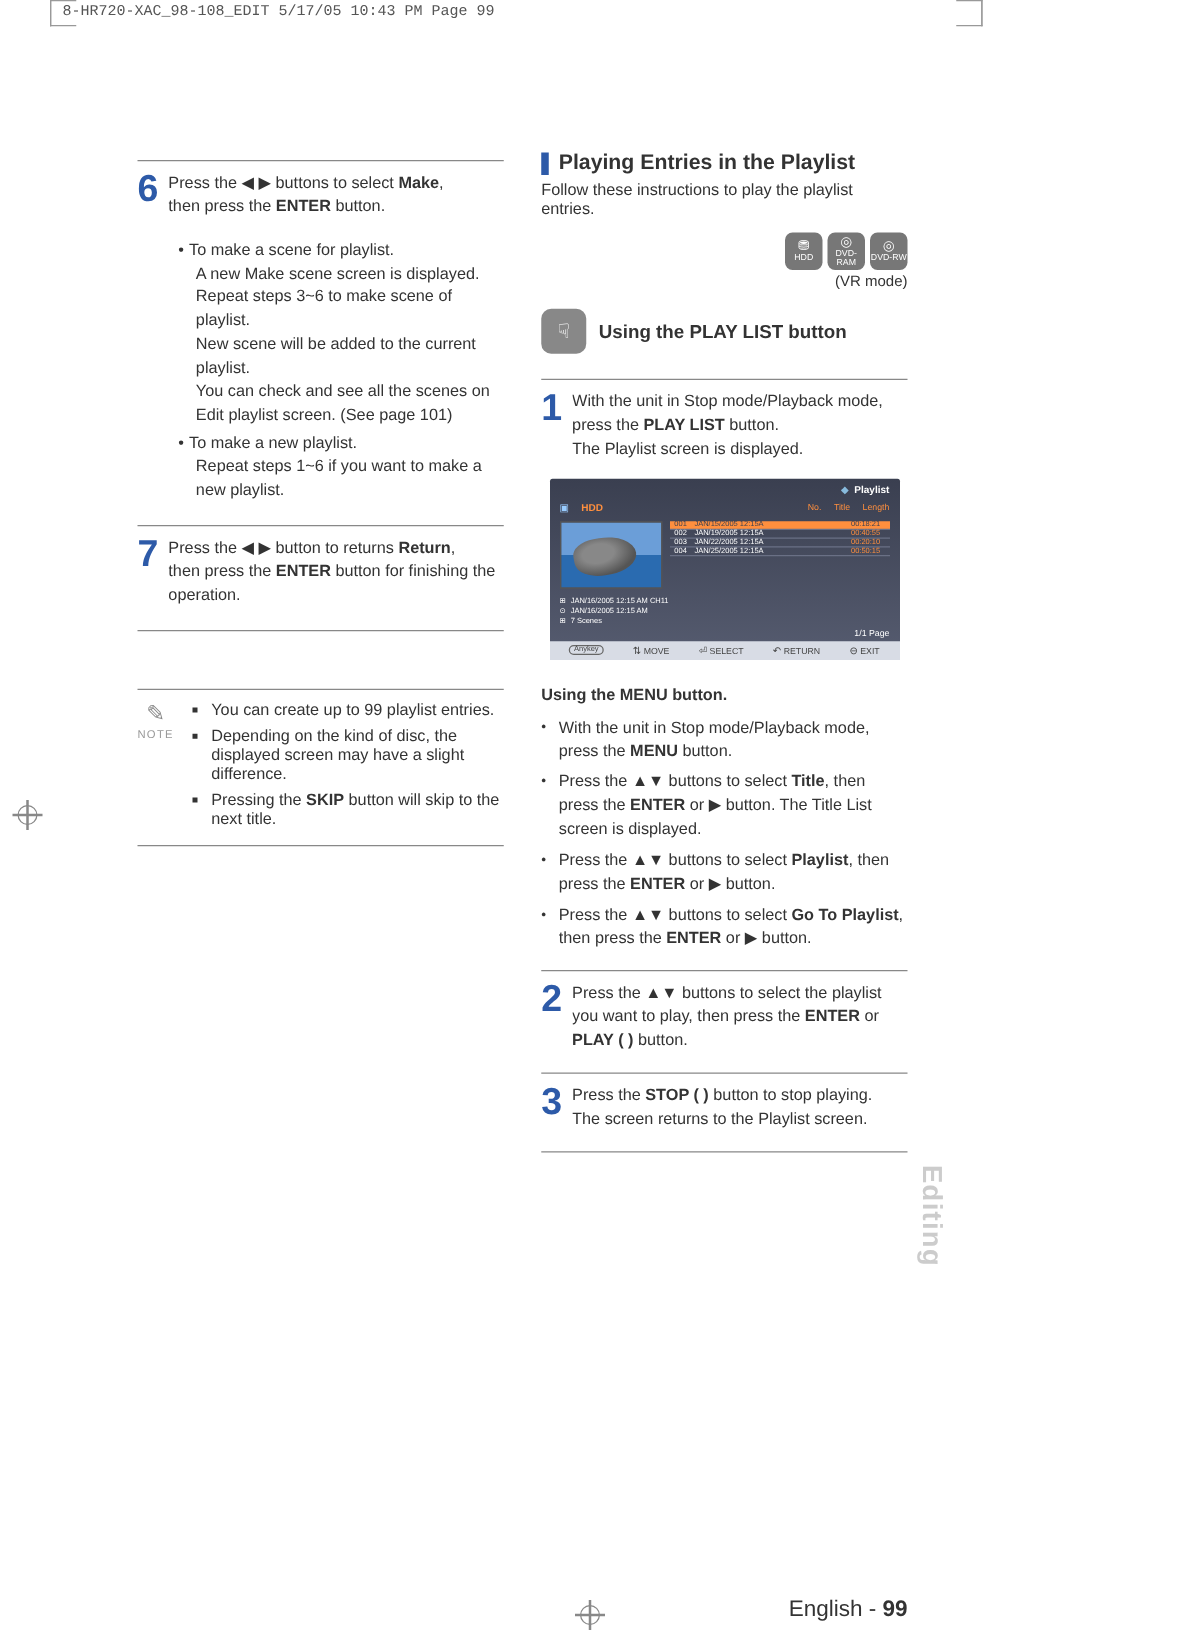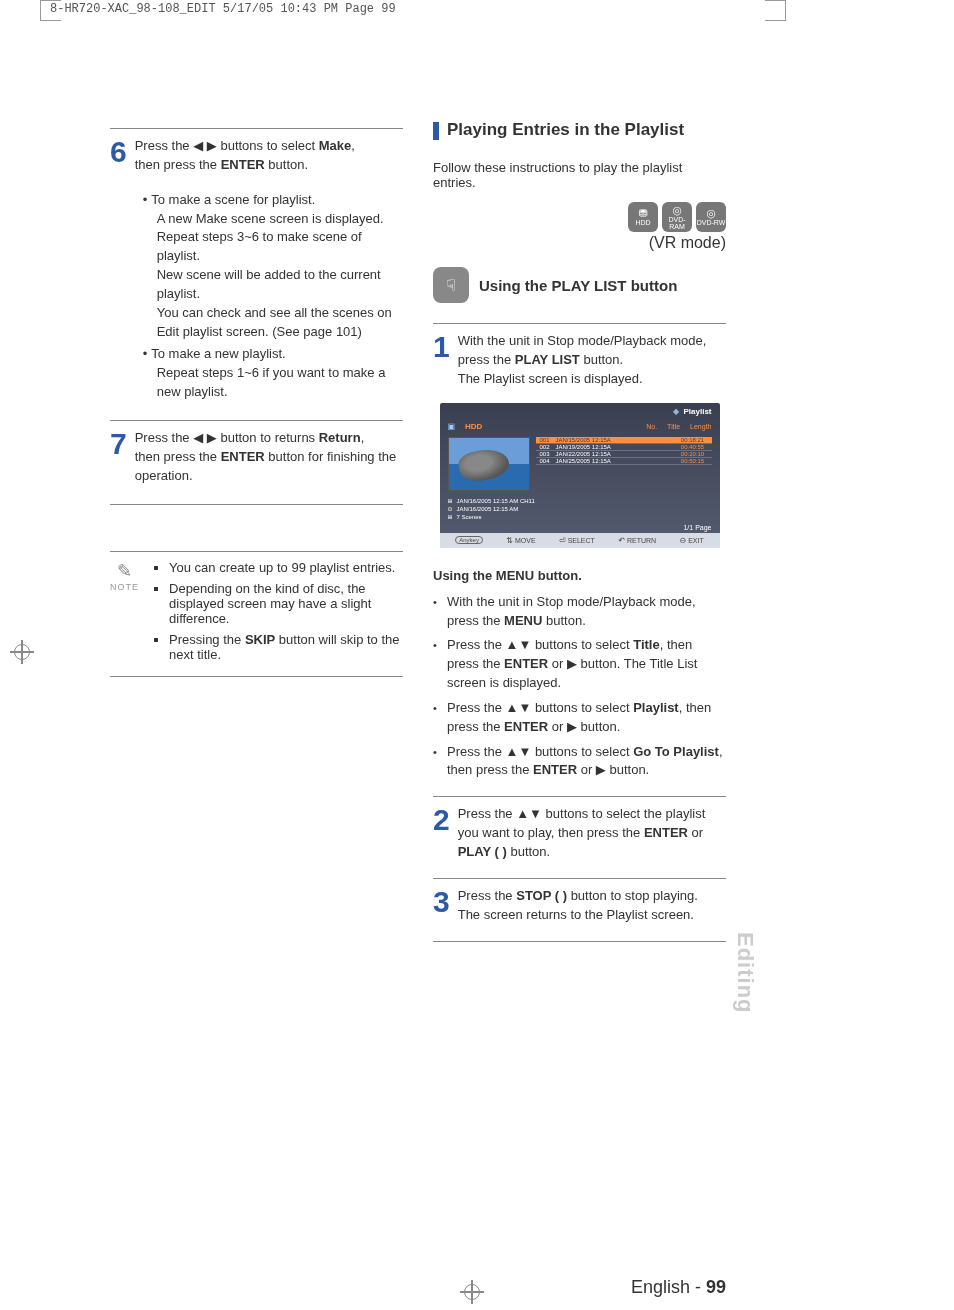--- a/index.html
+++ b/index.html
@@ -79,32 +79,32 @@
   .sub { margin-left: 8px; }
   .sub .dot { display:inline-block; margin-right:4px; }
   .note-row { display:flex; gap:12px; margin-top:4px; }
   .note-icon-col { width:30px; text-align:center; color:#888; font-size:18px; }
   .note-label { font-size:9px; color:#999; letter-spacing:1px; }
   .note-list li { margin-bottom:6px; }
   ul.sq { list-style: square; padding-left: 18px; margin:0; }
   ul.dots { list-style: none; padding-left: 0; margin:4px 0; }
   ul.dots li { position:relative; padding-left:14px; margin-bottom:6px; font-size:13px; line-height:1.45;}
   ul.dots li::before { content:"•"; position:absolute; left:0; font-size:11px; top:2px;}
-  .sec-title-row { display:flex; align-items:flex-end; gap:8px; margin-bottom:20px; }
+  .sec-title-row { display:flex; align-items:flex-end; gap:8px; margin-bottom:4px; }
   .sec-bar { width:6px; height:18px; background:#2d5aa8; }
   .sec-title { font-size:17px; font-weight:bold; }
   .media-icons { display:flex; justify-content:flex-end; gap:4px; margin:12px 0 2px 0; }
   .media-icon {
     width:30px; height:30px; border-radius:6px; background:#777;
     color:#fff; font-size:7px; display:flex; flex-direction:column;
     align-items:center; justify-content:center; line-height:1;
     text-align:center;
   }
   .media-icon .g { font-size:11px; }
-  .mode-label { text-align:right; font-size:16px; margin-bottom:15px; }
+  .mode-label { text-align:right; font-size:12px; margin-bottom:15px; }
   .sub-section-row { display:flex; align-items:center; gap:10px; margin:6px 0 20px 0; }
   .hand-icon {
     width:36px; height:36px; border-radius:8px; background:#888;
     display:flex; align-items:center; justify-content:center;
     color:#fff; font-size:16px;
   }
   .sub-section-title { font-size:15px; font-weight:bold; }
   .playlist-screen {
     width: 280px;
     margin: 14px auto 20px auto;

